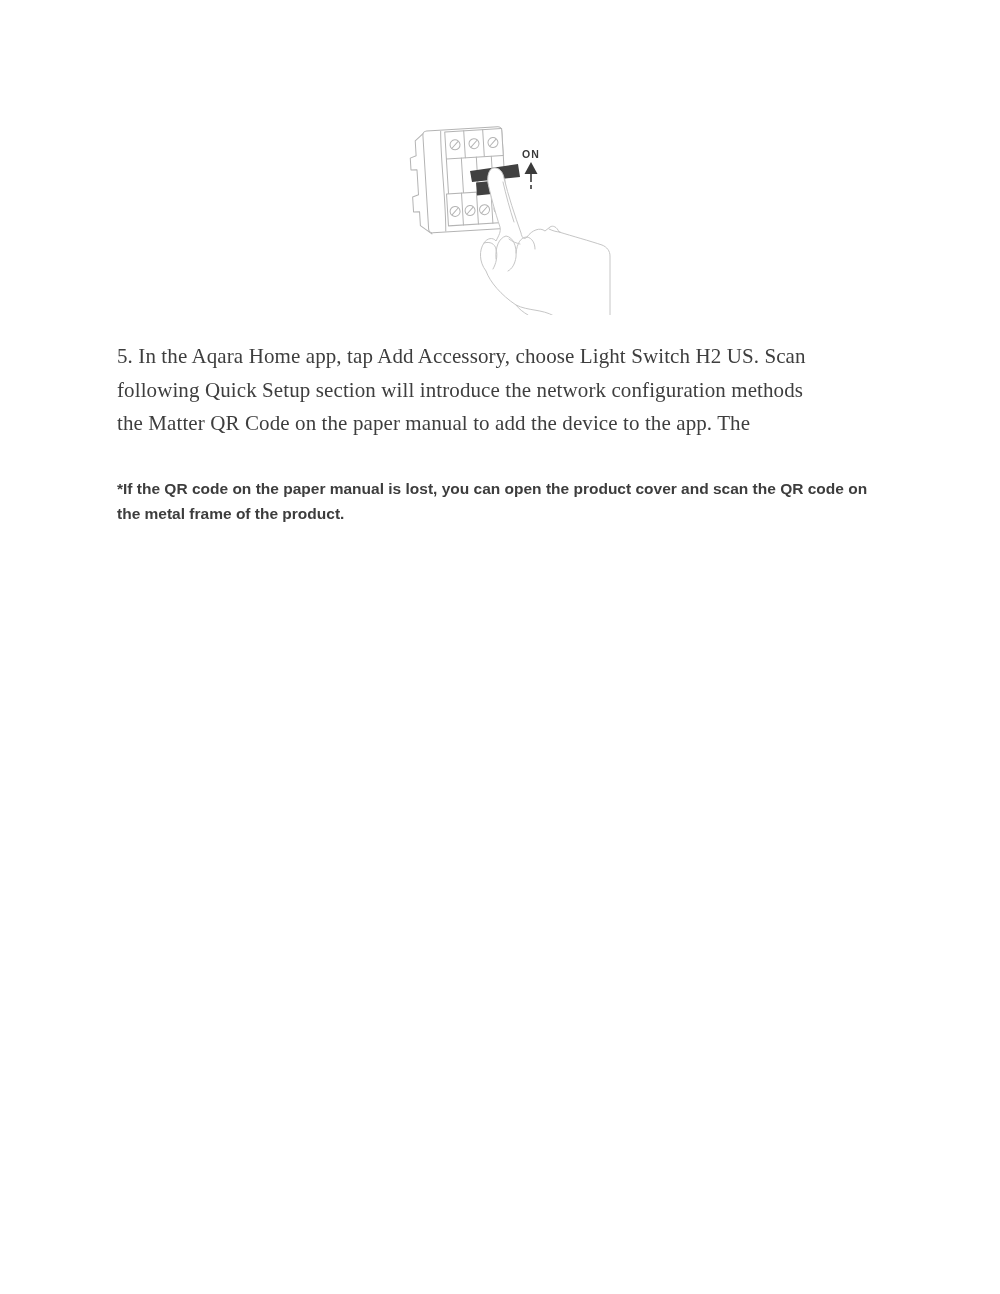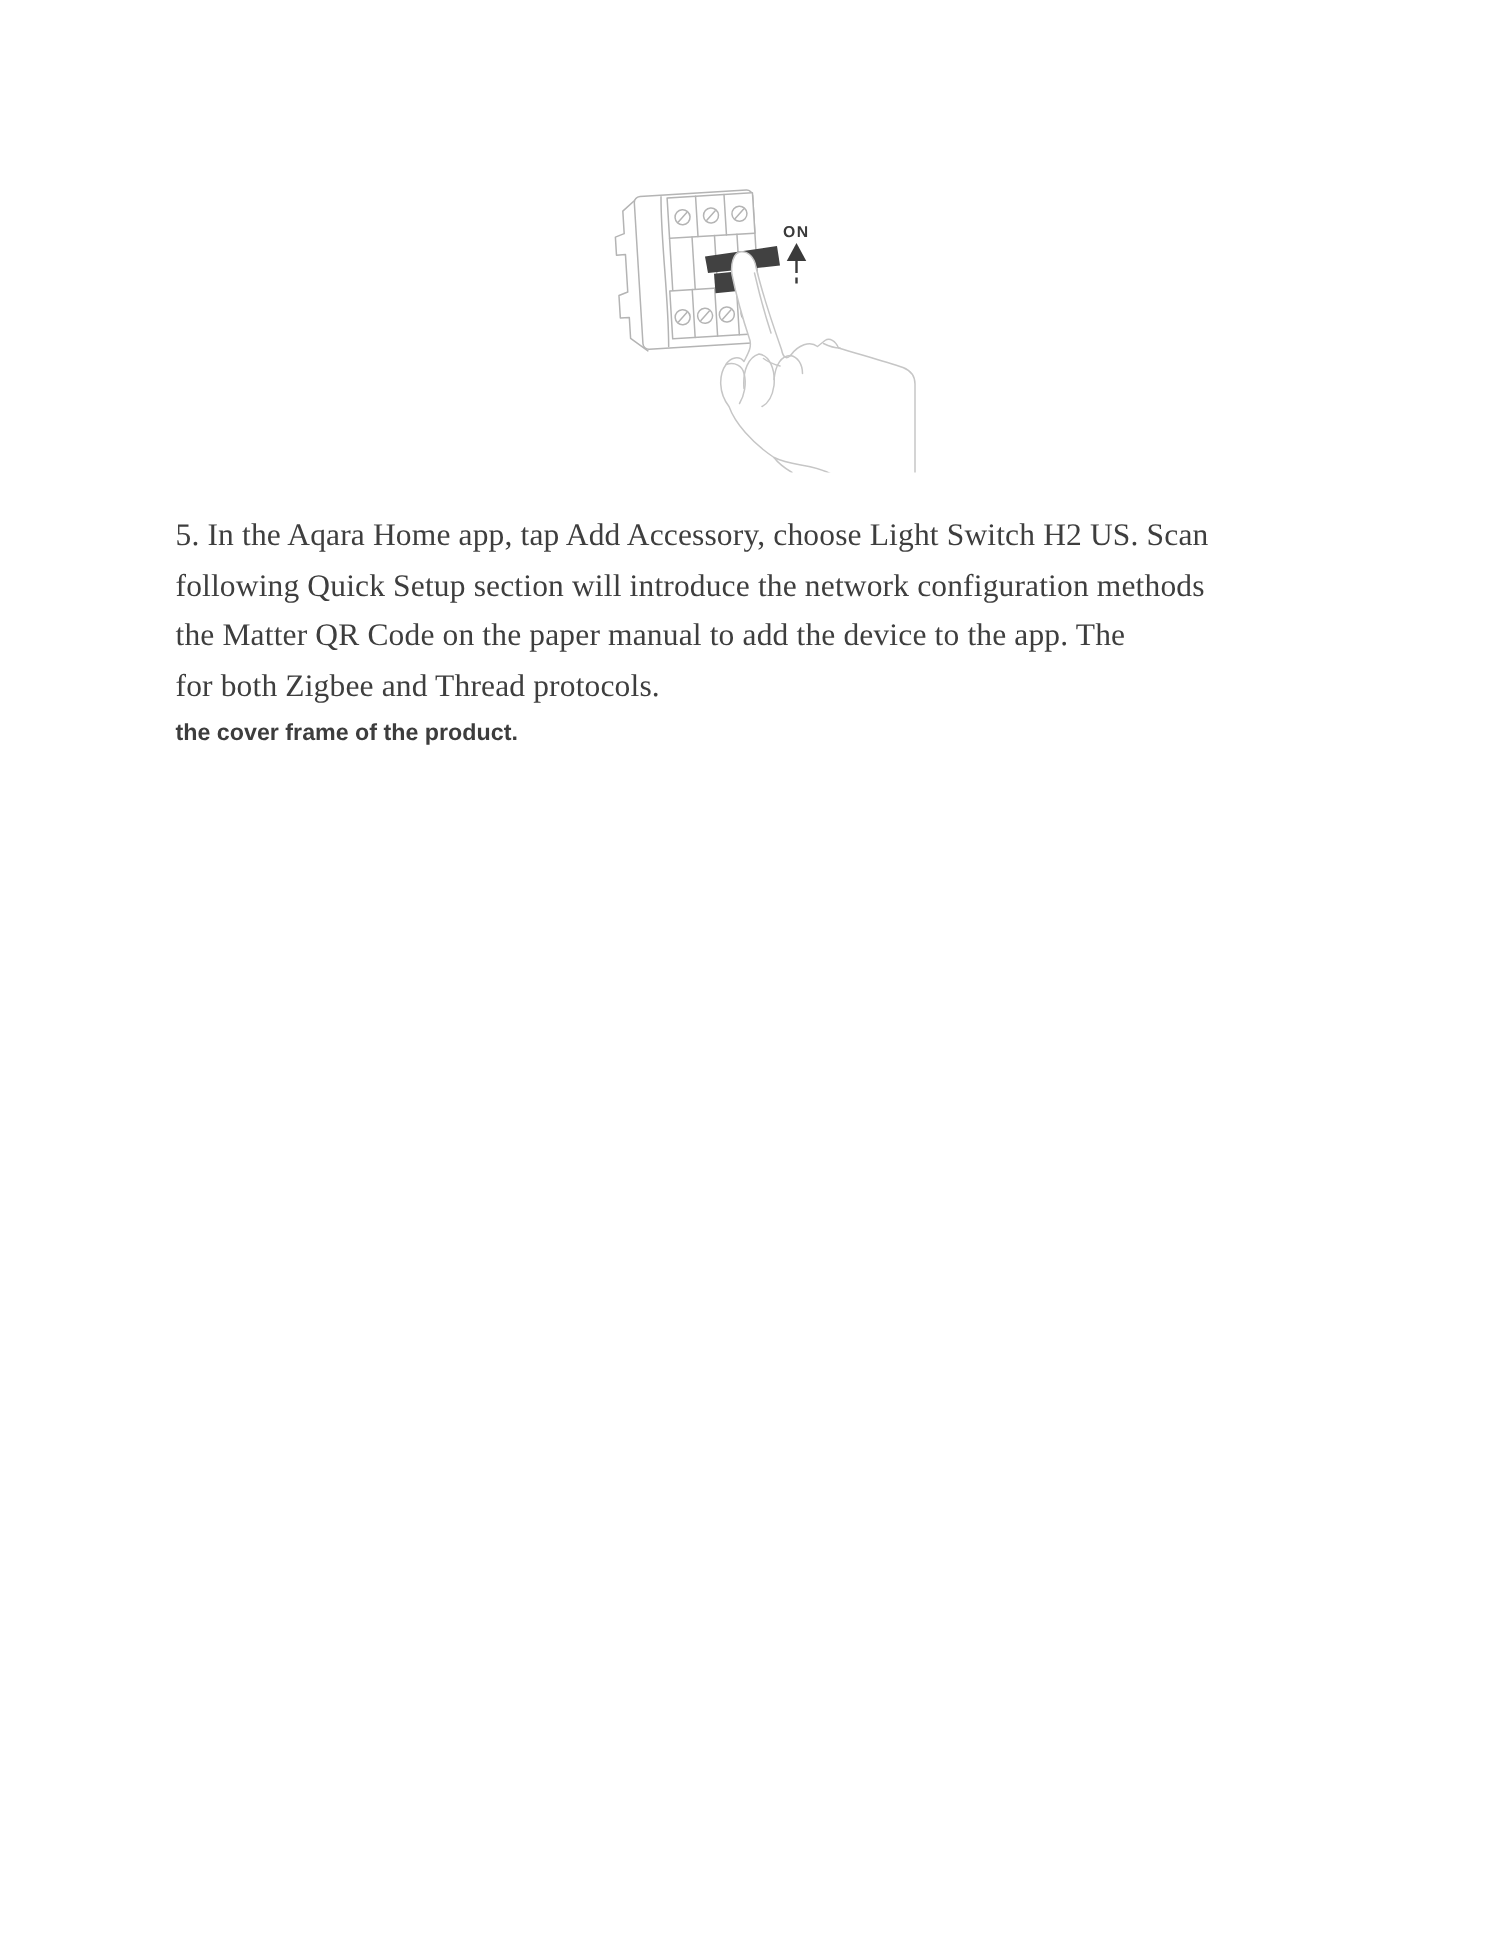--- a/index.html
+++ b/index.html
@@ -149,20 +149,20 @@
 
         <path d="M114,190 C117,194 121,197 126,200"></path>
       </g>
     </svg>
   </div>
 
   <div class="step-paragraph">
     <div class="line">5. In the Aqara Home app, tap Add Accessory, choose Light Switch H2 US. Scan</div>
     <div class="line">following Quick Setup section will introduce the network configuration methods</div>
     <div class="line">the Matter QR Code on the paper manual to add the device to the app. The</div>
-    <div class="line">for both Zigbee and Thread protocols.</div>
   </div>
 
   <div class="footnote">
-    <div class="line">the cover frame of the product.</div>
+    <div class="line">*If the QR code on the paper manual is lost, you can open the product cover and scan the QR code on</div>
+    <div class="line">the metal frame of the product.</div>
   </div>
 
 </div>
 
 </body></html>

